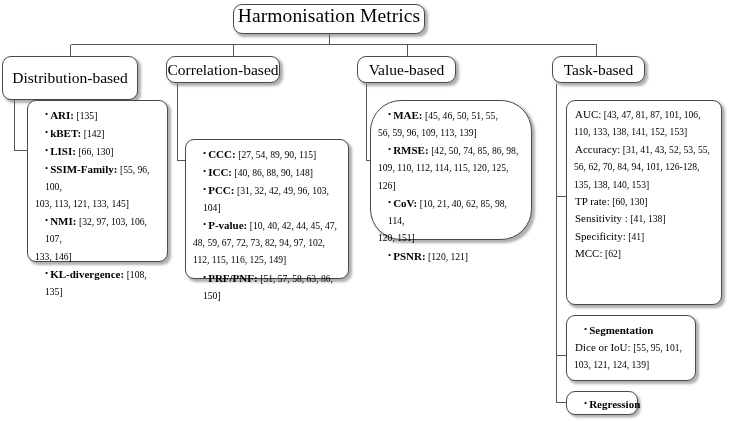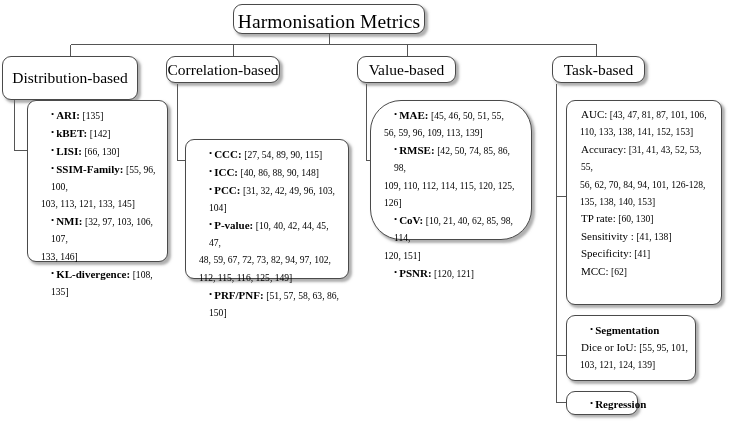--- a/index.html
+++ b/index.html
@@ -33,35 +33,35 @@
     position: absolute;
     box-sizing: border-box;
     background: #ffffff;
     border: 1px solid #4a4a4a;
     border-radius: 9px;
     box-shadow: 2.5px 2.5px 2.5px rgba(110,110,110,0.55);
     z-index: 2;
   }
   .title-node {
     display: flex;
-    align-items: flex-end;
+    align-items: flex-start;
     justify-content: center;
     font-size: 19.5px;
     letter-spacing: 0.1px;
     white-space: nowrap;
   }
   .cat-node {
     display: flex;
     align-items: center;
     justify-content: center;
     font-size: 15.5px;
     white-space: nowrap;
   }
   .list-node {
-    padding: 5px 7px 5px 13px;
+    padding: 5px 7px 5px 7px;
     font-size: 10.2px;
     line-height: 17.4px;
   }
 
   
   .entry {
     display: block;
     text-indent: 0;
   }
   .entry .bullet {

